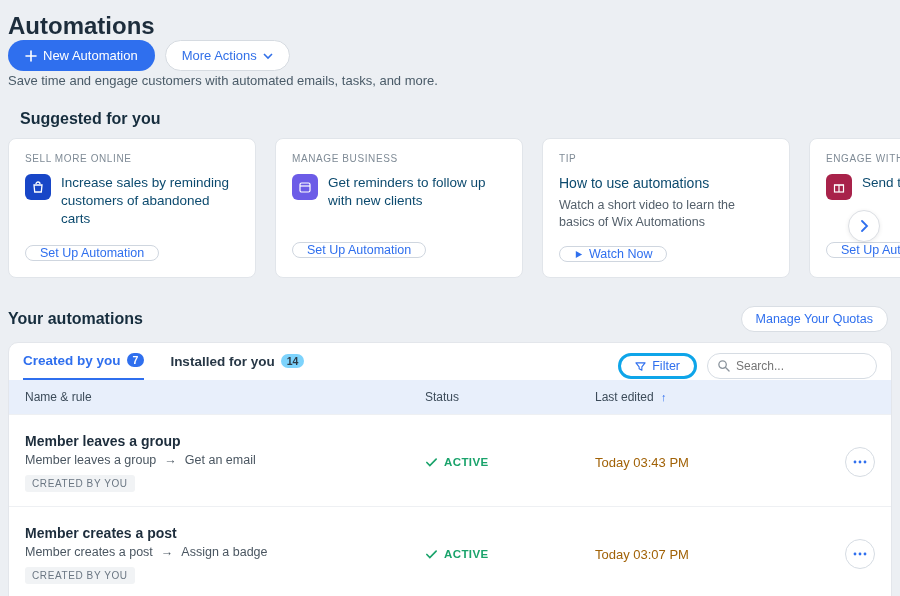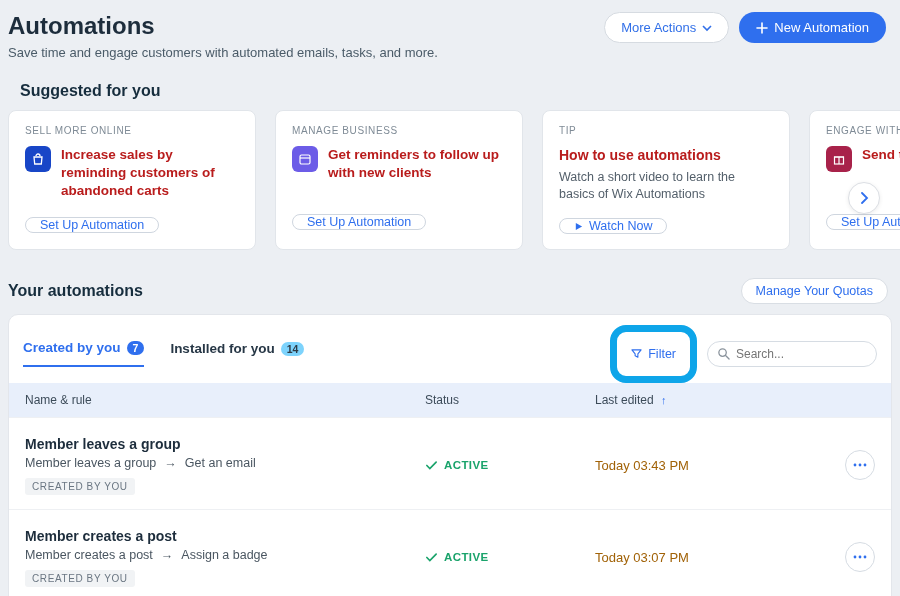--- a/index.html
+++ b/index.html
@@ -10,20 +10,21 @@
     width: 900px;
     height: 596px;
     overflow: hidden;
     position: relative;
   }
   .header-row {
     display: flex;
     justify-content: space-between;
     align-items: flex-start;
     padding: 12px 14px 0 8px;
+    flex-direction: column;
   }
   .page-title {
     font-size: 24px;
     font-weight: 700;
     color: #1d2d3c;
   }
   .page-subtitle {
     font-size: 13px;
     color: #4a5b68;
     margin-top: 2px;
@@ -85,22 +86,22 @@
   .card-icon {
     width: 26px; height: 26px; border-radius: 6px;
     display:flex; align-items:center; justify-content:center;
     flex-shrink:0;
   }
   .icon-bag-blue { background:#1846c7; }
   .icon-cal-purple { background:#6c5ce7; }
   .icon-gift-red { background:#a8224a; }
   .card-title {
     font-size: 13.5px;
-    font-weight: 700;
-    color: #b91c1c;
+    font-weight: 400;
+    color: #0c4a6e;
     line-height: 1.35;
   }
   .card-desc {
     font-size: 12.5px;
     color: #535f6a;
     line-height: 1.35;
     margin-top:4px;
   }
   .card-action {
     margin-top: 14px;
@@ -148,22 +149,22 @@
     padding-bottom:10px; cursor:pointer; display:flex; align-items:center; gap:6px;
   }
   .tab.active { color:#2f6fee; border-bottom:2px solid #2f6fee; }
   .count-badge {
     background:#7dd3fc; color:#2d3a45; font-size:10.5px; font-weight:600;
     border-radius:9px; padding:1px 6px;
   }
   .count-badge.blue { background:#2f6fee; color:#fff; }
   .tab-tools { display:flex; gap:10px; align-items:center; }
   .filter-btn {
-    background:#fff; border:7px solid #0ea5e9; border-radius:16px;
-    color:#2f6fee; font-size:12.5px; padding:15px 14px; cursor:pointer;
+    background:#fff; border:3px solid #0ea5e9; border-radius:16px;
+    color:#2f6fee; font-size:12.5px; padding:3px 14px; cursor:pointer;
     display:inline-flex; align-items:center; gap:6px;
   }
   .search-wrap {
     position:relative;
   }
   .search-input {
     border:1px solid #d6dce3; border-radius:16px; padding:5px 12px 5px 28px;
     font-size:12px; width:170px; outline:none; color:#333;
   }
   .search-icon-pos { position:absolute; left:10px; top:6px; color:#8b949d; }
@@ -202,35 +203,35 @@
   svg { display:block; }
 </style>
 </head>
 <body>
 
 <div class="header-row">
   <div>
     <div class="page-title">Automations</div>
   </div>
   <div class="header-actions">
+    <button class="btn btn-primary">
+      <span>
+        <svg width="12" height="12" viewBox="0 0 12 12">
+            <path d="M6 1v10M1 6h10" stroke="#fff" stroke-width="1.6" fill="none" stroke-linecap="round"></path>
+          </svg>
+      </span>
+      <span>New Automation</span>
+    </button>
     <button class="btn btn-outline">
       <span>More Actions</span>
       <span>
         <svg width="10" height="10" viewBox="0 0 10 10">
             <path d="M1 3l4 4 4-4" fill="none" stroke="#3270e8" stroke-width="1.6"></path>
           </svg>
       </span>
-    </button>
-    <button class="btn btn-primary">
-      <span>
-        <svg width="12" height="12" viewBox="0 0 12 12">
-            <path d="M6 1v10M1 6h10" stroke="#fff" stroke-width="1.6" fill="none" stroke-linecap="round"></path>
-          </svg>
-      </span>
-      <span>New Automation</span>
     </button>
   </div>
 </div>
 <div class="page-subtitle">Save time and engage customers with automated emails, tasks, and more.</div>
 
 <div class="section-heading">Suggested for you</div>
 <div class="cards-row">
 
   <div class="card">
     <div class="card-tag">SELL MORE ONLINE</div>

